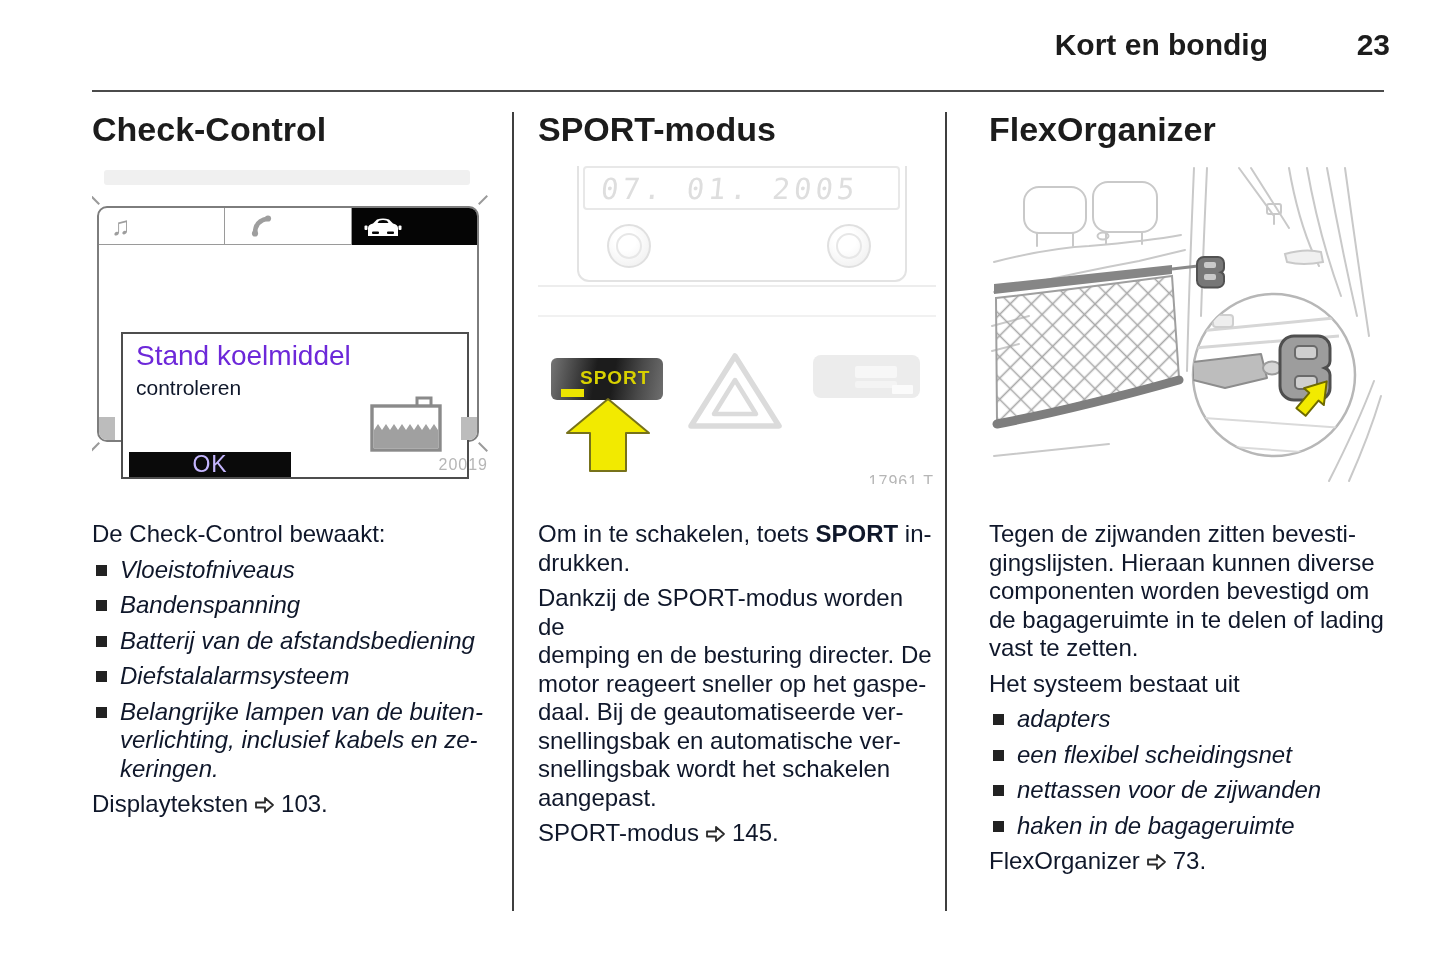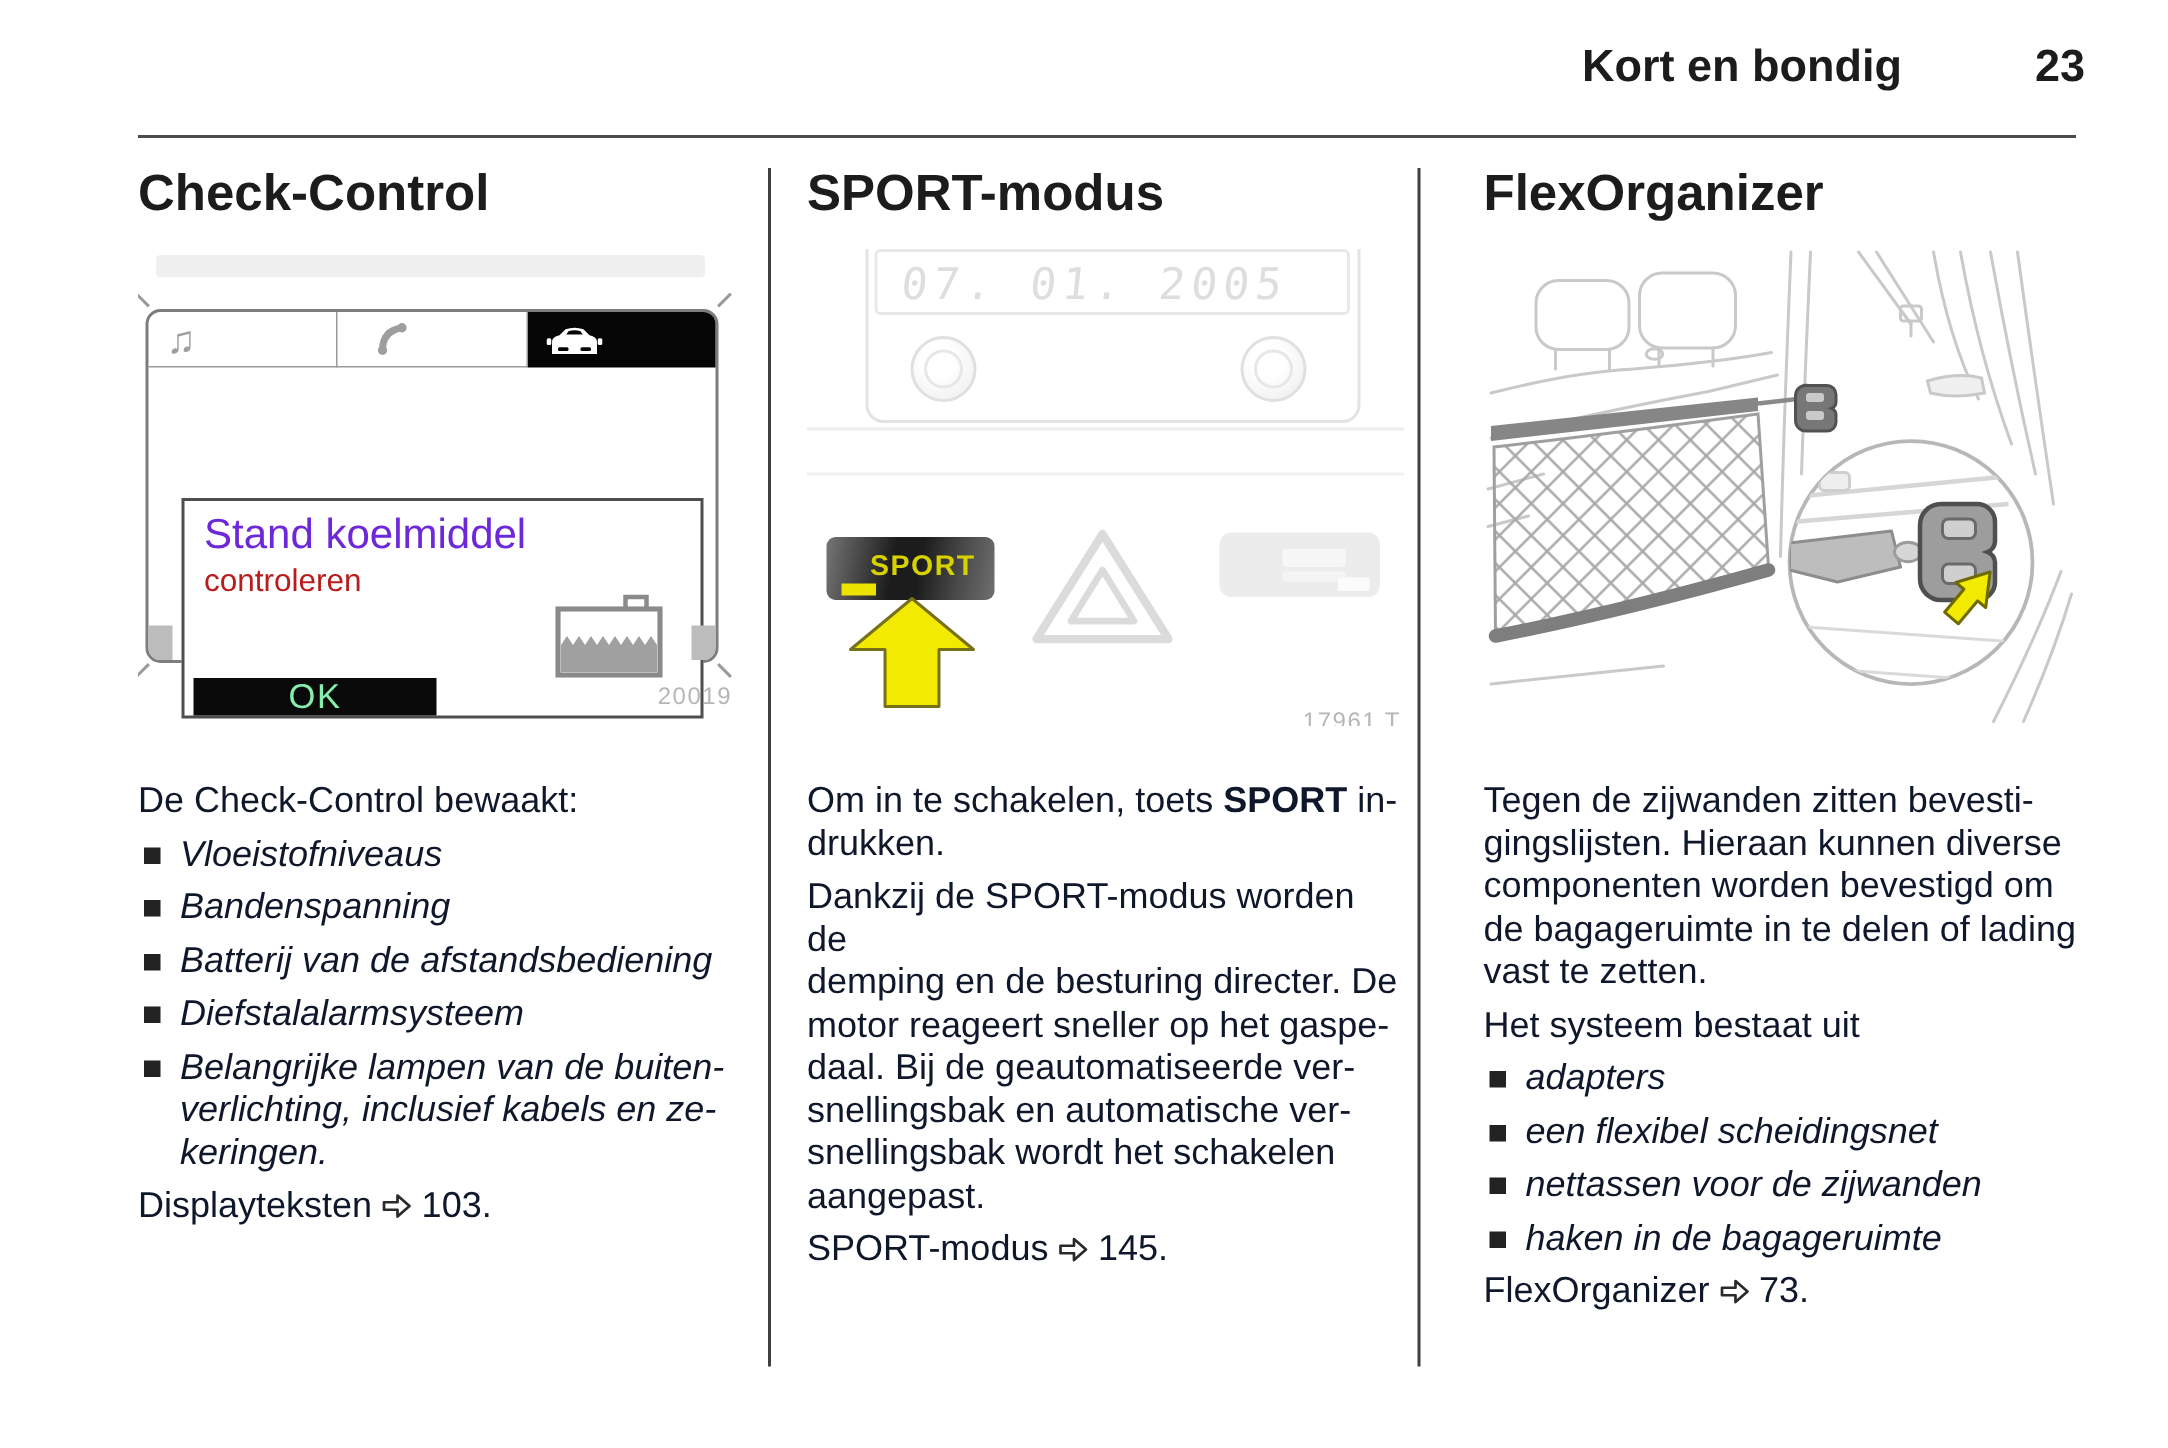--- a/index.html
+++ b/index.html
@@ -30,23 +30,23 @@
               border-radius:10px;background:#fff;box-sizing:border-box;}
   .f1-tabs{position:absolute;left:0;top:0;width:100%;height:37px;display:flex;}
   .f1-tab{flex:1;position:relative;border-right:1px solid #9a9a9a;border-bottom:1px solid #9a9a9a;box-sizing:border-box;}
   .f1-tab:last-child{border-right:none;border-bottom:none;background:#050505;border-top-right-radius:8px;}
   .f1-music{position:absolute;left:12px;top:3px;font-size:26px;color:#9e9e9e;}
   .f1-phone{position:absolute;left:24px;top:5px;}
   .f1-car{position:absolute;left:12px;top:8px;}
   .f1-msg{position:absolute;left:22px;top:124px;width:348px;height:147px;border:2px solid #4e4e4e;
           background:#fff;box-sizing:border-box;}
   .f1-msg-title{position:absolute;left:13px;top:6px;font-size:28px;color:#6d28d9;}
-  .f1-msg-sub{position:absolute;left:13px;top:42px;font-size:21px;color:#b91c1c;}
+  .f1-msg-sub{position:absolute;left:13px;top:42px;font-size:21px;color:#0f172a;}
   .f1-coolant{position:absolute;right:23px;top:60px;}
-  .f1-ok{position:absolute;left:6px;bottom:0;width:162px;height:25px;background:#0a0a0a;color:#86efac;
+  .f1-ok{position:absolute;left:6px;bottom:0;width:162px;height:25px;background:#0a0a0a;color:#c4b5fd;
          font-size:23px;text-align:center;line-height:25px;letter-spacing:1px;}
   .f1-nub{position:absolute;bottom:0;width:16px;height:23px;background:#bcbcbc;}
   .f1-nub.l{left:0;border-bottom-left-radius:8px;} .f1-nub.r{right:0;border-bottom-right-radius:8px;}
   .cropmark{position:absolute;width:12px;height:2px;background:#9a9a9a;}
   
   .f2-panel{position:absolute;left:39px;top:-14px;width:330px;height:130px;border:2px solid #e3e3e3;
             border-radius:12px;box-sizing:border-box;}
   .f2-clock{position:absolute;left:45px;top:0;width:317px;height:44px;border:2px solid #e8e8e8;border-radius:4px;
             box-sizing:border-box;overflow:hidden;}
   .f2-clock span{display:block;font-family:"DejaVu Sans Mono",monospace;font-size:29px;color:#dedede;

